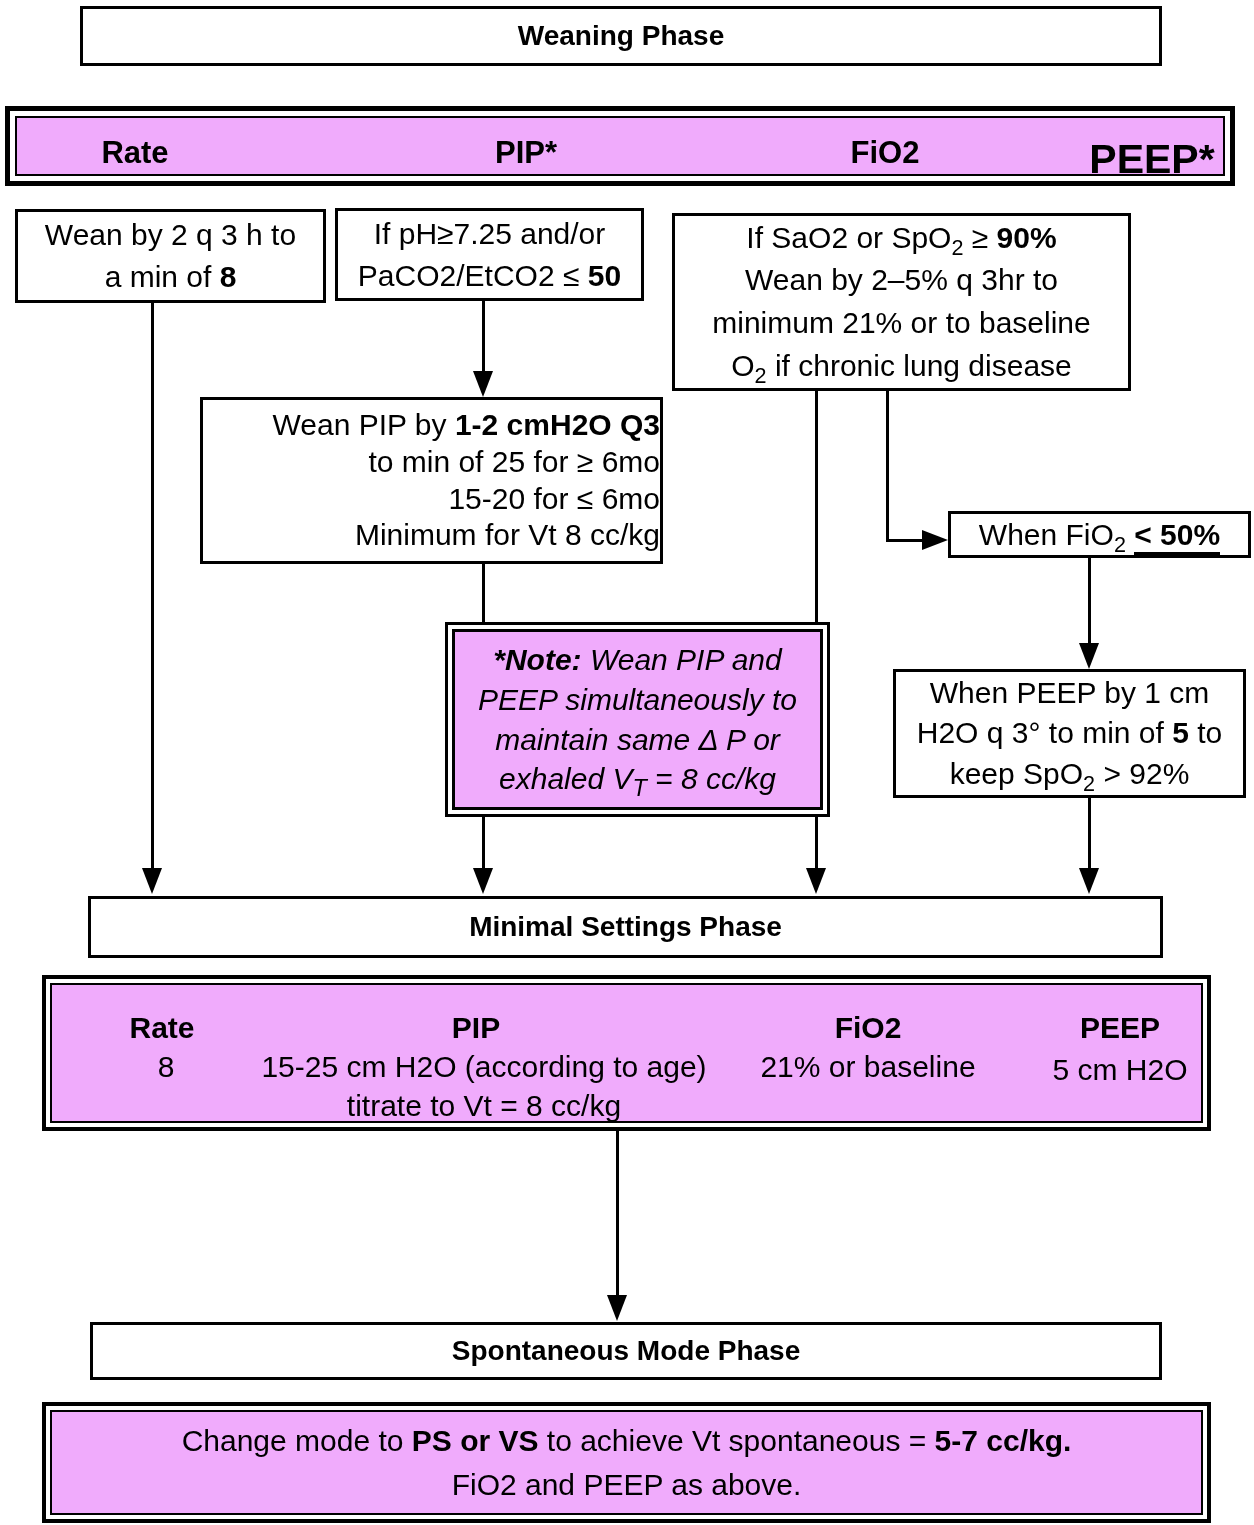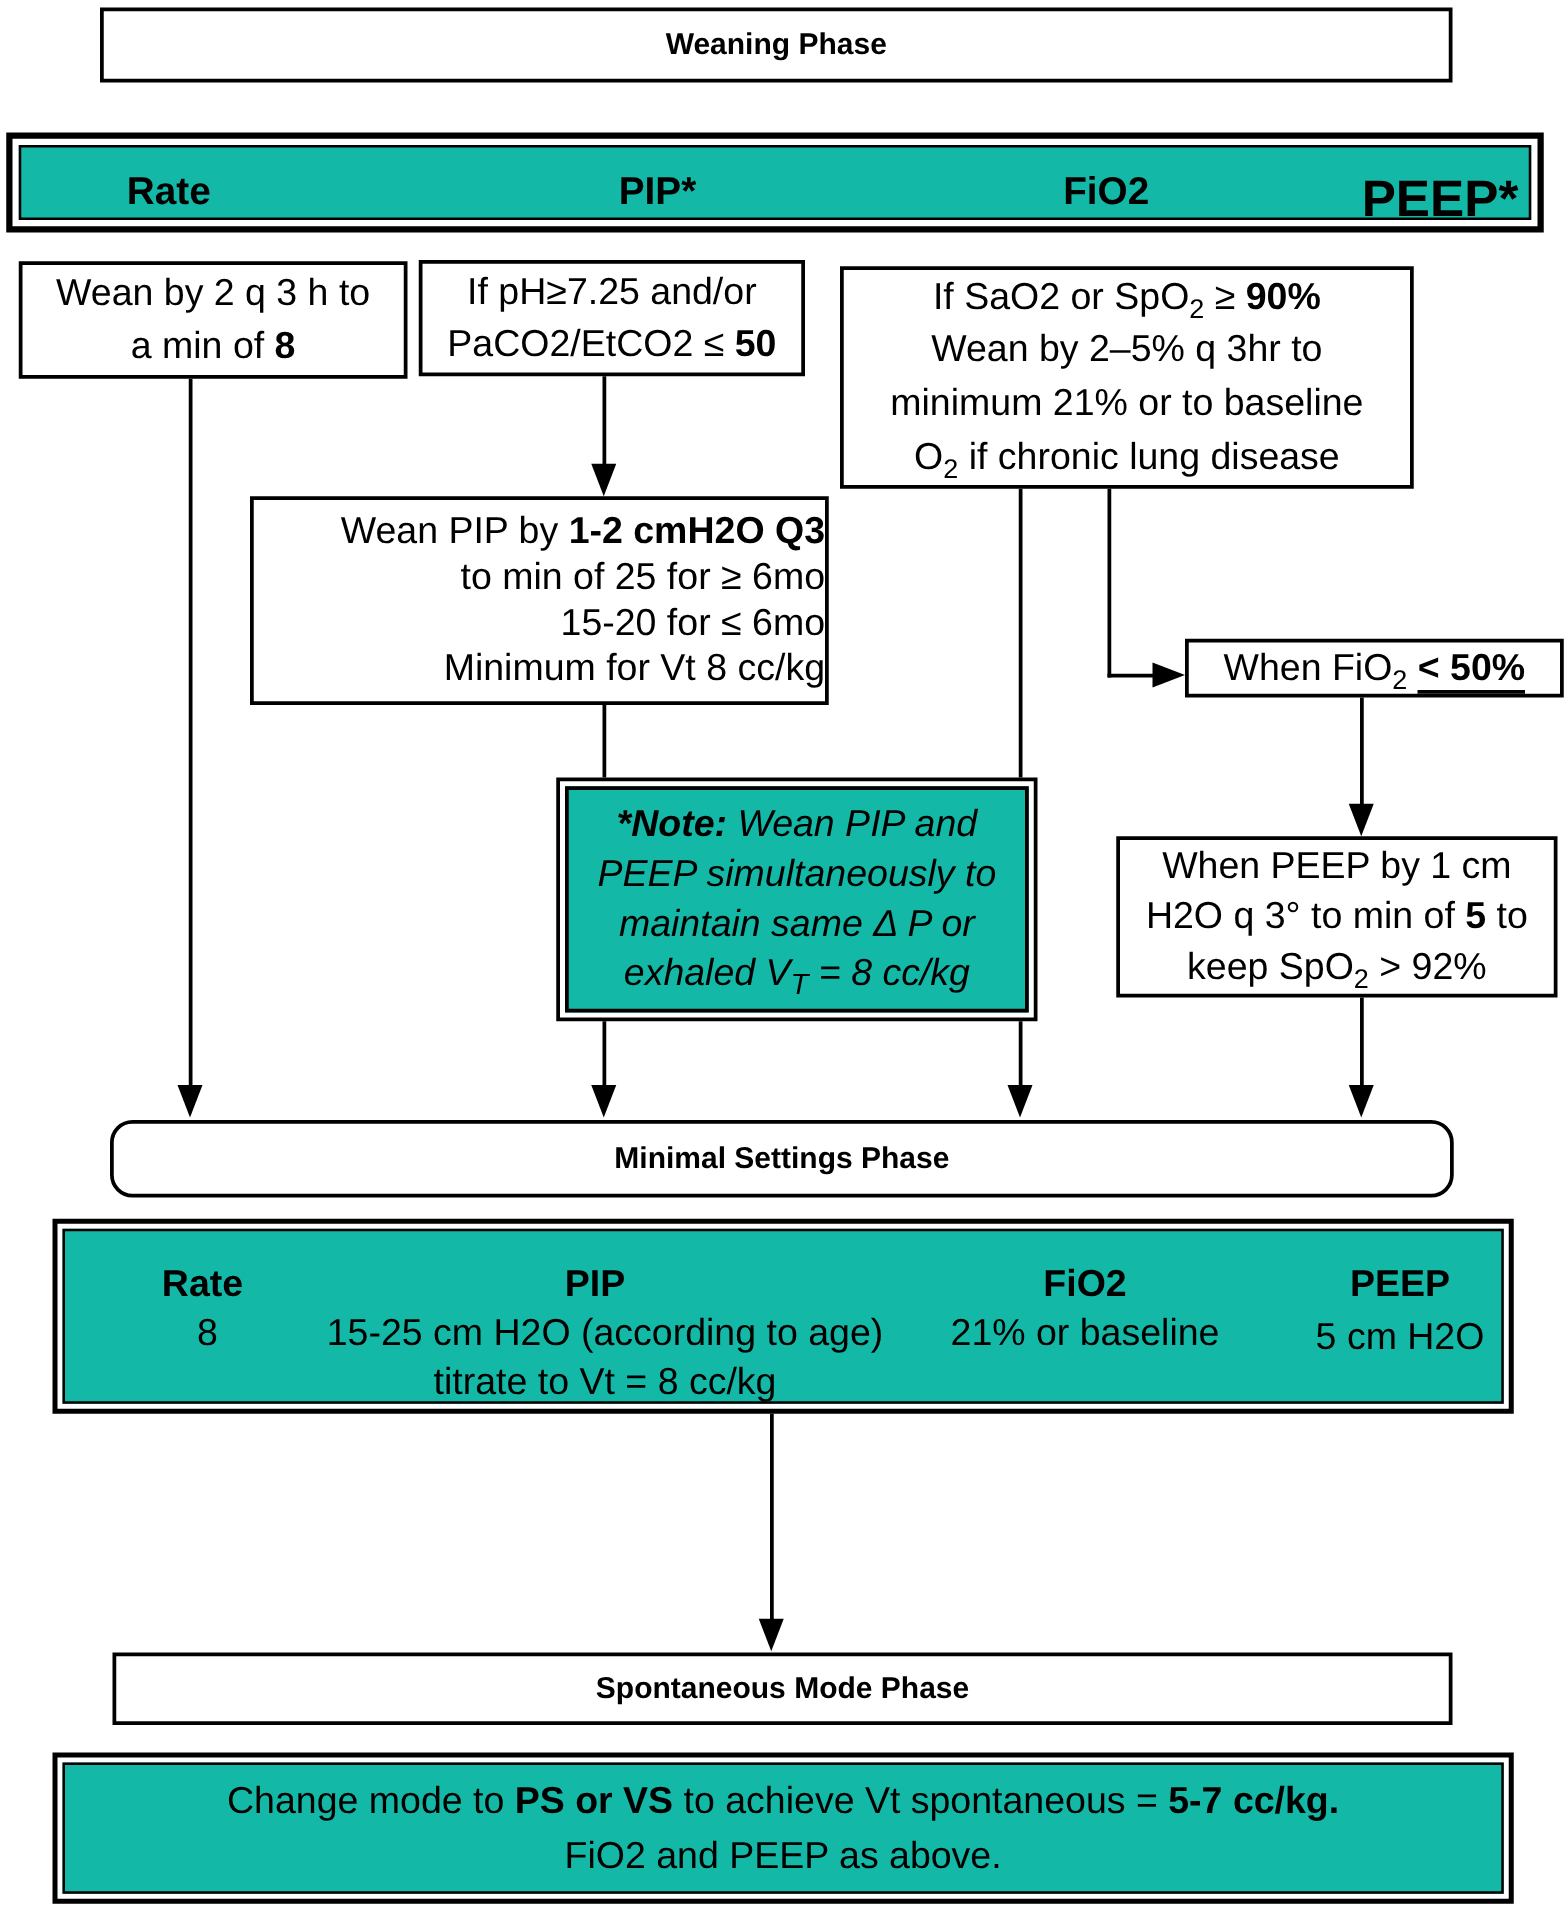--- a/index.html
+++ b/index.html
@@ -7,23 +7,23 @@
     position:relative;width:1254px;height:1525px;background:#fff;
     font-family:"Liberation Sans","DejaVu Sans",sans-serif;color:#000;
     overflow:hidden;
   }
   *{box-sizing:border-box;}
   .box{
     position:absolute;border:3px solid #000;background:#fff;
     display:flex;flex-direction:column;justify-content:center;align-items:center;
     text-align:center;font-size:30px;line-height:1.40;z-index:2;
   }
-  .phase{font-weight:bold;font-size:24px;}
+  .phase{font-weight:bold;font-size:28px;}
   .dbl{position:absolute;border:4px solid #000;background:#fff;padding:4px;display:flex;z-index:2;}
-  .dbl-inner{border:2px solid #000;flex:1;position:relative;display:flex;flex-direction:column;justify-content:center;align-items:center;text-align:center;font-size:30px;line-height:1.40;background:#14b8a6;}
+  .dbl-inner{border:2px solid #000;flex:1;position:relative;display:flex;flex-direction:column;justify-content:center;align-items:center;text-align:center;font-size:30px;line-height:1.40;background:#f0abfc;}
   .note-outer{border:3px solid #000;padding:4px;}
   .note-outer .dbl-inner{border:3px solid #000;}
   .hdr-outer{border:5px solid #000;padding:5px;}
   b,.bold{font-weight:bold;}
   .bu{font-weight:bold;border-bottom:3px solid #000;padding-bottom:1px;}
   sub{font-size:0.72em;line-height:0;}
   .sp{white-space:pre;}
   .abs{position:absolute;white-space:nowrap;}
   .cx{transform:translateX(-50%);}
   .leftalign{align-items:flex-end;text-align:left;line-height:1.22;}
@@ -87,21 +87,21 @@
   <div class="box" style="left:948px;top:511px;width:303px;height:47px;flex-direction:row;">
     <div><span>When FiO</span><sub>2</sub><span class="sp"> </span><span class="bu">&lt; 50%</span></div>
   </div>
 
   <div class="box" style="left:893px;top:669px;width:353px;height:129px;line-height:1.34;">
     <div>When PEEP by 1 cm</div>
     <div><span>H2O q 3° to min of </span><span class="bold">5</span><span> to</span></div>
     <div><span>keep SpO</span><sub>2</sub><span> &gt; 92%</span></div>
   </div>
 
-  <div class="box phase" style="left:88px;top:896px;width:1075px;height:62px;border-radius:18px;">
+  <div class="box phase" style="left:88px;top:896px;width:1075px;height:62px;">
     <div>Minimal Settings Phase</div>
   </div>
 
   <div class="dbl" style="left:42px;top:975px;width:1169px;height:156px;">
     <div class="dbl-inner">
       <span class="abs cx bold" style="left:110px;top:22px;">Rate</span>
       <span class="abs cx bold" style="left:424px;top:22px;">PIP</span>
       <span class="abs cx bold" style="left:816px;top:22px;">FiO2</span>
       <span class="abs cx bold" style="left:1068px;top:22px;">PEEP</span>
       <span class="abs cx" style="left:114px;top:61px;">8</span>

